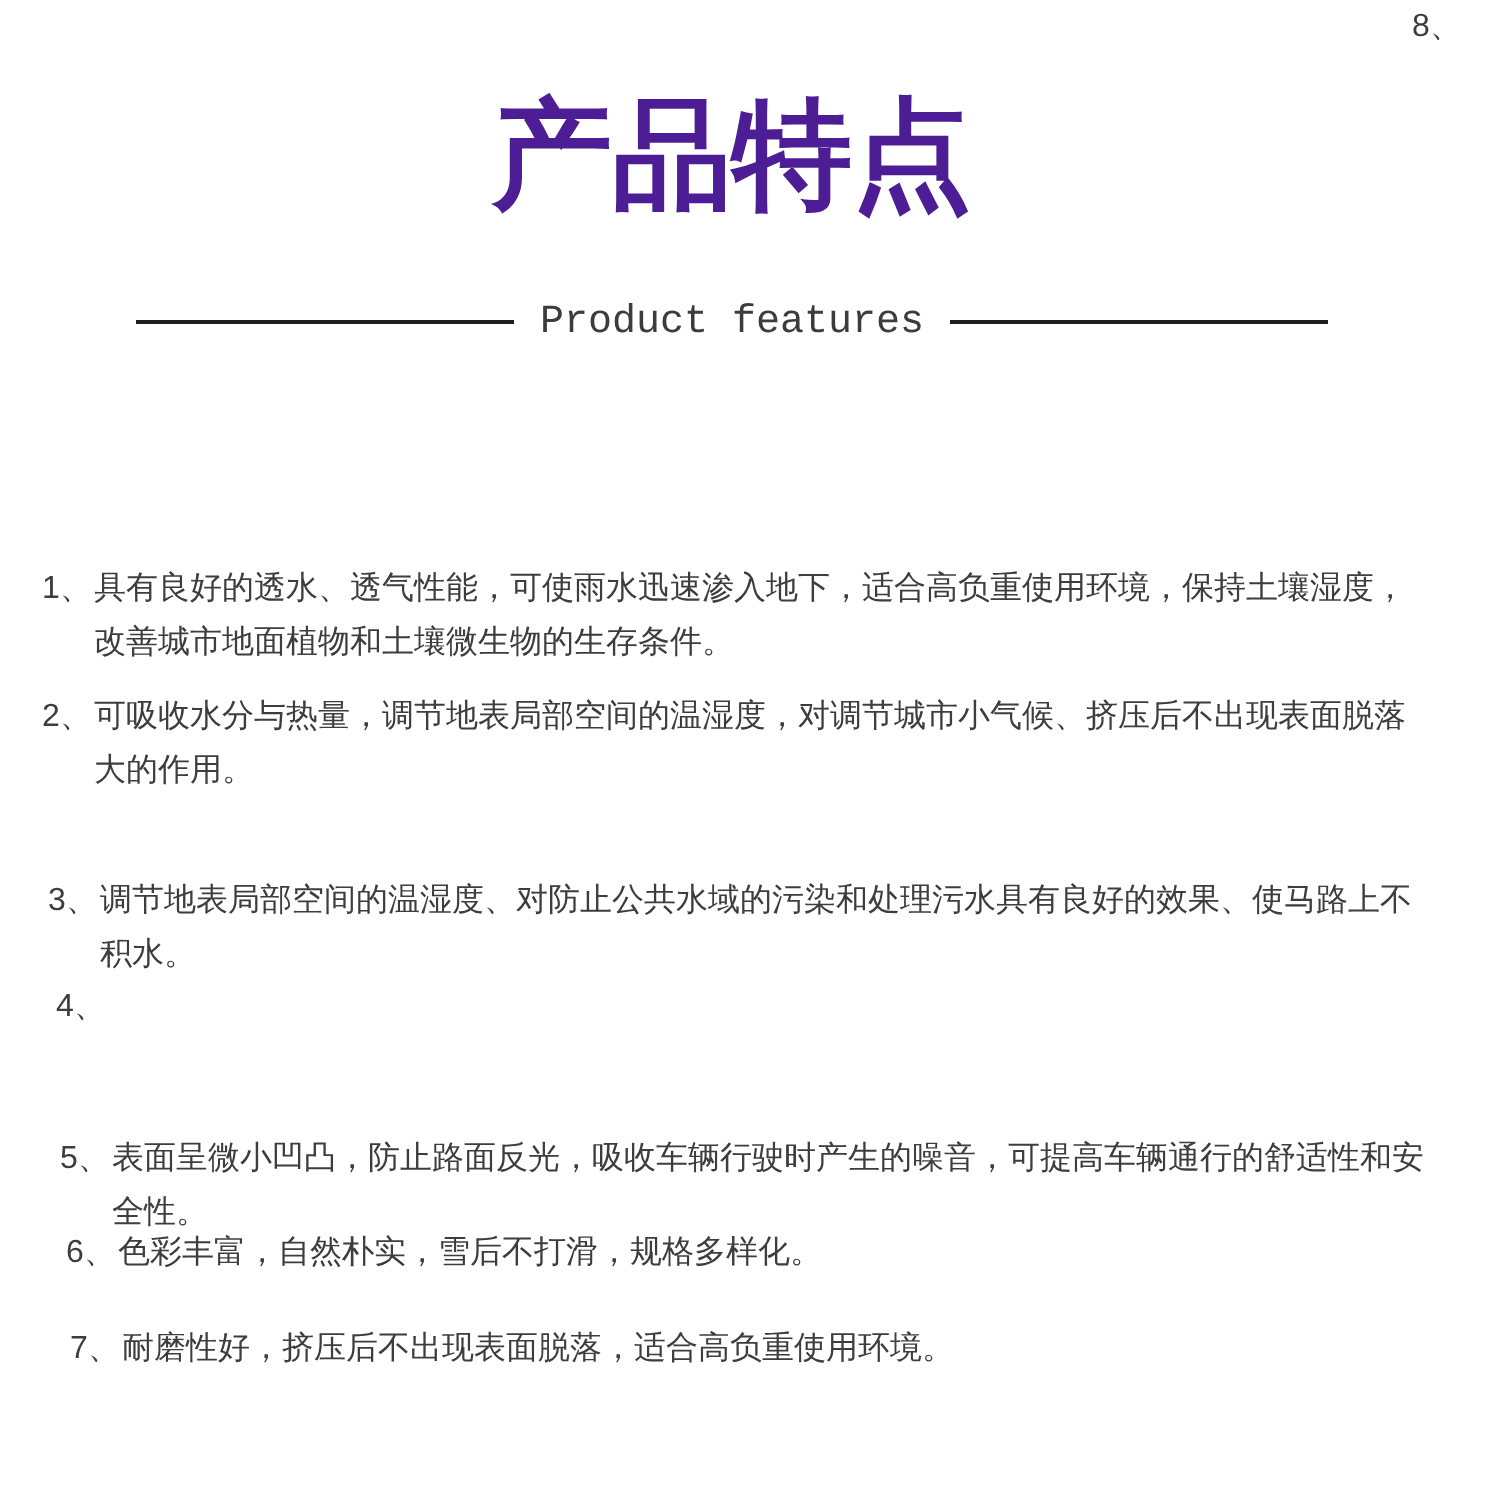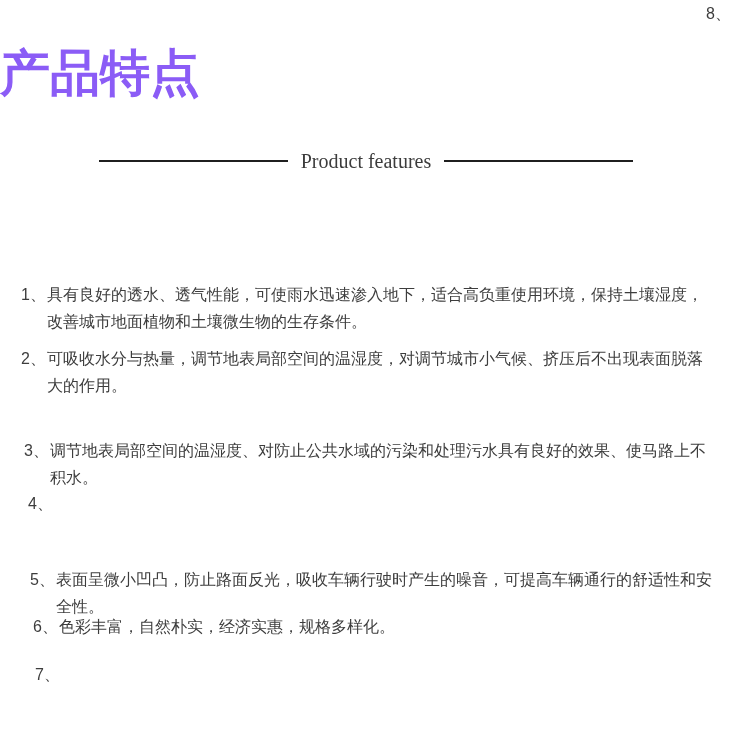--- a/index.html
+++ b/index.html
@@ -15,47 +15,47 @@
     overflow: hidden;
     font-family: "Liberation Sans", sans-serif;
   }
   
   .title {
     position: absolute;
     top: 48px;
     left: 0;
     width: 732px;
     margin: 0;
-    text-align: left;
+    text-align: center;
     font-family: "Liberation Sans", sans-serif;
-    font-size: 50px;
+    font-size: 60px;
     line-height: 1;
     font-weight: 800;
-    color: #8b5cf6;
+    color: #4c1d95;
     letter-spacing: 0px;
   }
   .subtitle-row {
     position: absolute;
     top: 147px;
     left: 0;
     width: 732px;
     height: 28px;
     display: flex;
     align-items: center;
     justify-content: center;
     gap: 13px;
   }
   .rule {
     display: inline-block;
     width: 189px;
     height: 2px;
     background: #1f1f1f;
   }
   .subtitle {
-    font-family: Liberation Serif, serif;
+    font-family: Liberation Mono, monospace;
     font-size: 20px;
     color: #3c3c3c;
     white-space: nowrap;
   }
   
   .feature {
     position: absolute;
     right: 18px;
     display: flex;
     align-items: flex-start;
@@ -116,24 +116,25 @@
   </div>
 
   <div class="feature">
     <span class="num">5、</span>
     <span class="txt">表面呈微小凹凸，防止路面反光，吸收车辆行驶时产生的噪音，可提高车辆通行的舒适性和安
 全性。</span>
   </div>
 
   <div class="feature">
     <span class="num">6、</span>
-    <span class="txt">色彩丰富，自然朴实，经济实惠，规格多样化。</span>
+    <span class="txt">色彩丰富，自然朴实，雪后不打滑，规格多样化。</span>
   </div>
 
   <div class="feature">
     <span class="num">7、</span>
+    <span class="txt">耐磨性好，挤压后不出现表面脱落，适合高负重使用环境。</span>
   </div>
 
   <div class="feature">
     <span class="num">8、</span>
   </div>
 
 </div>
 
 </body></html>

